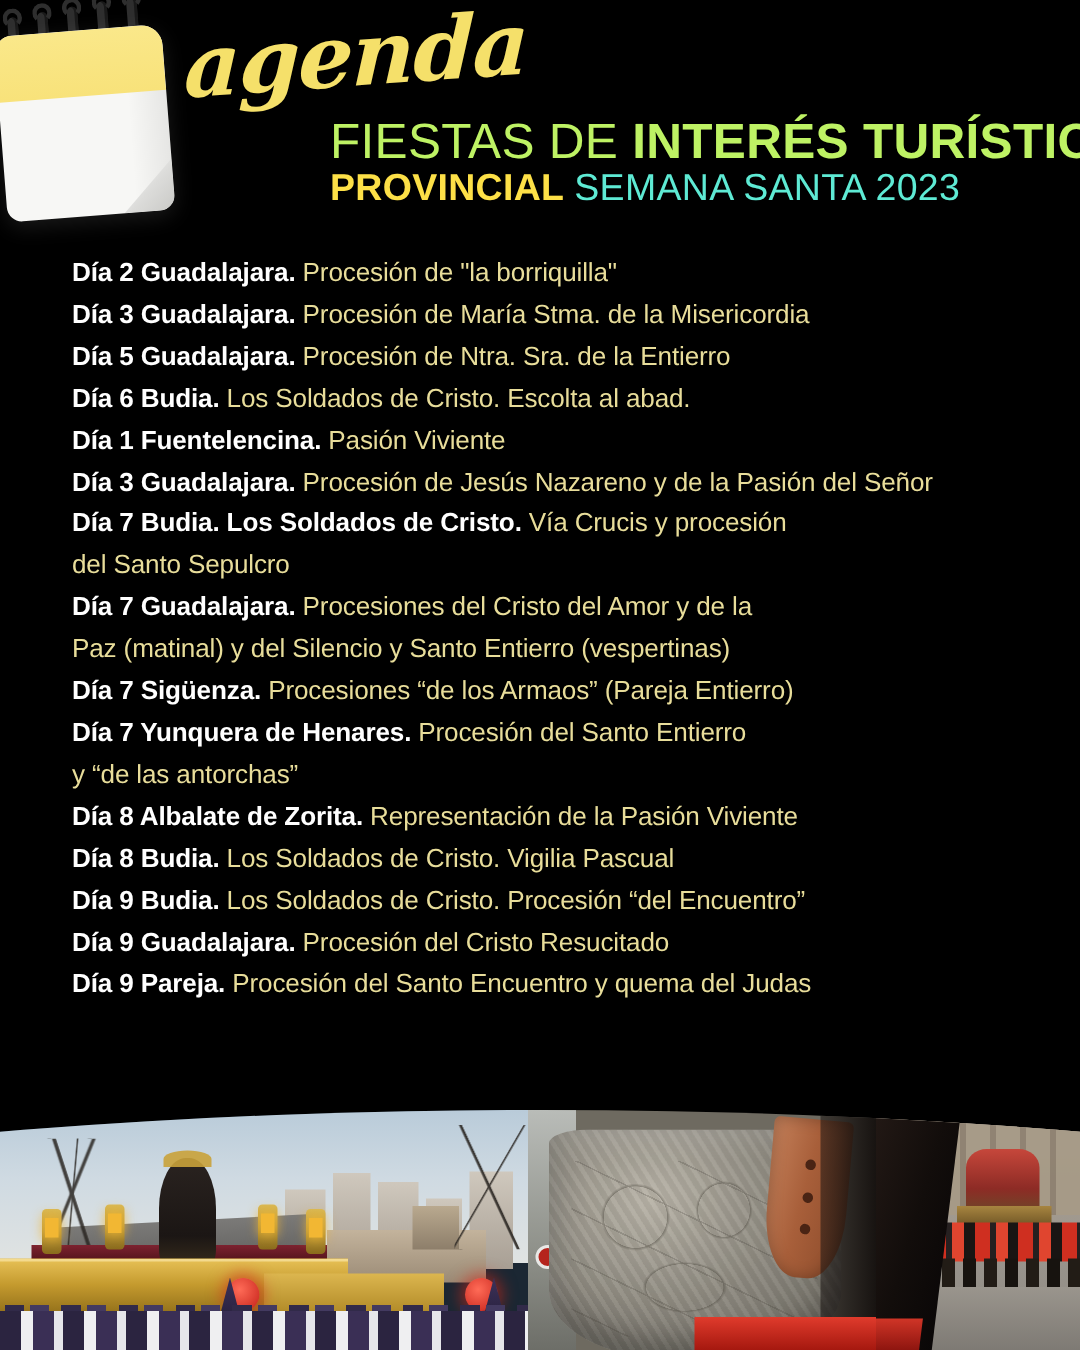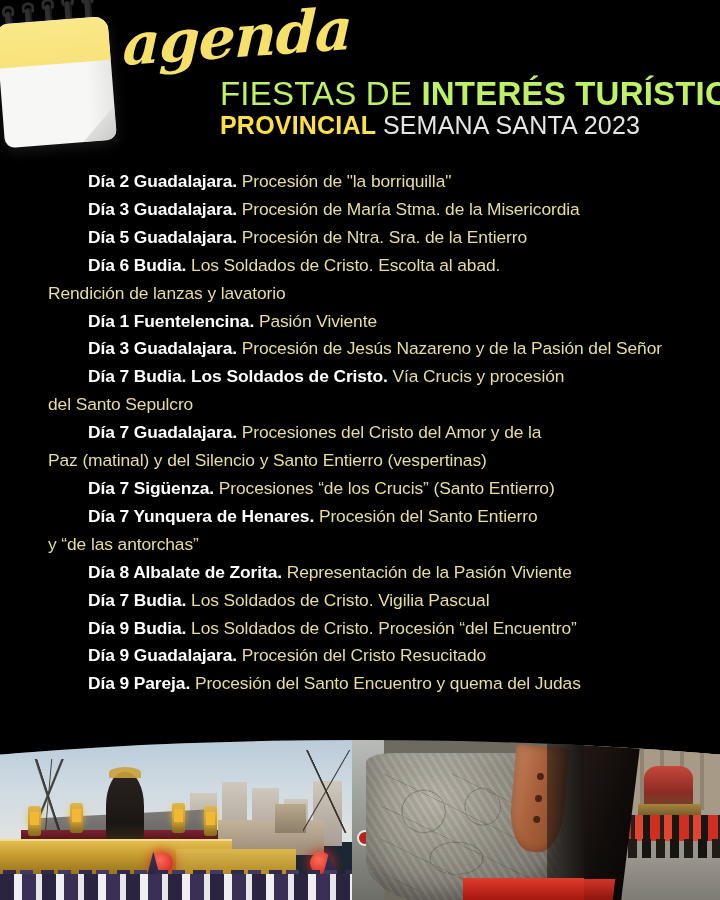--- a/index.html
+++ b/index.html
@@ -118,40 +118,39 @@
   .title-l2 {
     position: absolute;
     left: 220px;
     top: 111px;
     font-size: 25px;
     line-height: 28px;
     letter-spacing: 0.2px;
     white-space: nowrap;
   }
   .title-l2 .bold   { font-weight: 700; color: #fde047; }
-  .title-l2 .yellow { font-weight: 400; color: #e5e5e5; }
+  .title-l2 .yellow { font-weight: 400; color: #5eead4; }
 
   
   .agenda-list {
     position: absolute;
     left: 48px;
     top: 168px;
     width: 672px;
   }
   .agenda-line {
     font-size: 17.4px;
     line-height: 27.9px;
     color: #e8dd9a;
     white-space: nowrap;
     letter-spacing: -0.1px;
   }
   .agenda-line b {
     color: #ffffff;
     font-weight: 700;
-    margin-left: 40px;
   }
 
   
   .photo-strip {
     position: absolute;
     left: 0;
     bottom: 0;
     width: 720px;
     height: 160px;
     overflow: hidden;
@@ -397,32 +396,31 @@
   <div class="title-l2">
     <span class="bold">PROVINCIAL </span><span class="yellow">SEMANA SANTA 2023</span>
   </div>
 </div>
 
 <div class="agenda-list" id="agenda-list">
     <div class="agenda-line"><b>Día 2 Guadalajara.</b><span> Procesión de "la borriquilla"</span></div>
     <div class="agenda-line"><b>Día 3 Guadalajara.</b><span> Procesión de María Stma. de la Misericordia</span></div>
     <div class="agenda-line"><b>Día 5 Guadalajara.</b><span> Procesión de Ntra. Sra. de la Entierro</span></div>
     <div class="agenda-line"><b>Día 6 Budia.</b><span> Los Soldados de Cristo. Escolta al abad.</span></div>
-    <div class="agenda-line"><span>Rendición de lanzas y lavatorio</span></div>
     <div class="agenda-line"><b>Día 1 Fuentelencina.</b><span> Pasión Viviente</span></div>
     <div class="agenda-line"><b>Día 3 Guadalajara.</b><span> Procesión de Jesús Nazareno y de la Pasión del Señor</span></div>
     <div class="agenda-line"><b>Día 7 Budia. Los Soldados de Cristo.</b><span> Vía Crucis y procesión</span></div>
     <div class="agenda-line"><span>del Santo Sepulcro</span></div>
     <div class="agenda-line"><b>Día 7 Guadalajara.</b><span> Procesiones del Cristo del Amor y de la</span></div>
     <div class="agenda-line"><span>Paz (matinal) y del Silencio y Santo Entierro (vespertinas)</span></div>
-    <div class="agenda-line"><b>Día 7 Sigüenza.</b><span> Procesiones “de los Crucis” (Santo Entierro)</span></div>
+    <div class="agenda-line"><b>Día 7 Sigüenza.</b><span> Procesiones “de los Armaos” (Pareja Entierro)</span></div>
     <div class="agenda-line"><b>Día 7 Yunquera de Henares.</b><span> Procesión del Santo Entierro</span></div>
     <div class="agenda-line"><span>y “de las antorchas”</span></div>
     <div class="agenda-line"><b>Día 8 Albalate de Zorita.</b><span> Representación de la Pasión Viviente</span></div>
-    <div class="agenda-line"><b>Día 7 Budia.</b><span> Los Soldados de Cristo. Vigilia Pascual</span></div>
+    <div class="agenda-line"><b>Día 8 Budia.</b><span> Los Soldados de Cristo. Vigilia Pascual</span></div>
     <div class="agenda-line"><b>Día 9 Budia.</b><span> Los Soldados de Cristo. Procesión “del Encuentro”</span></div>
     <div class="agenda-line"><b>Día 9 Guadalajara.</b><span> Procesión del Cristo Resucitado</span></div>
     <div class="agenda-line"><b>Día 9 Pareja.</b><span> Procesión del Santo Encuentro y quema del Judas</span></div>
   </div>
 
 <div class="photo-strip">
 
   <div class="photo photo-left">
     <div class="sky"></div>
     <div class="skyline">

